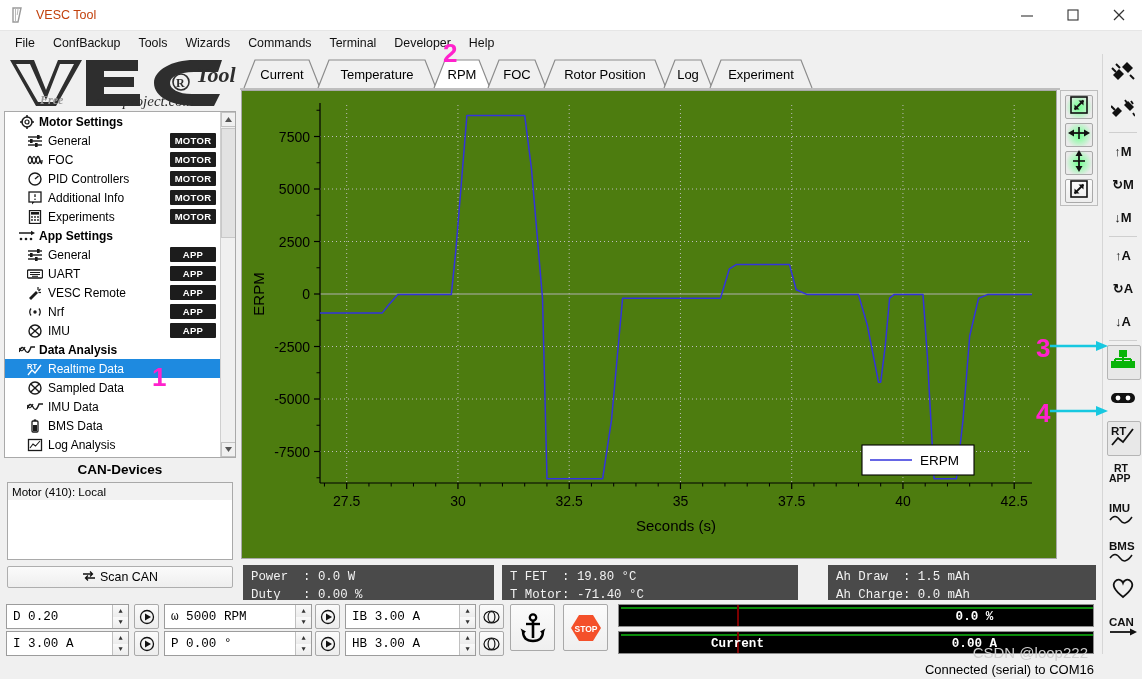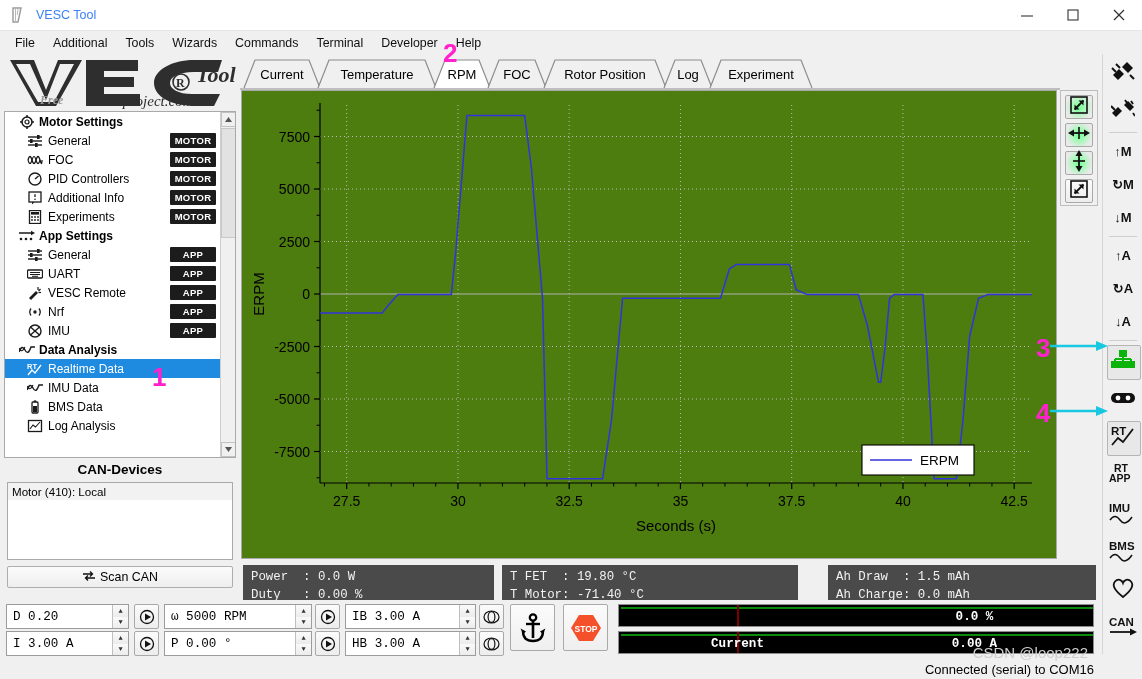--- a/index.html
+++ b/index.html
@@ -6,21 +6,21 @@
   html,body { width:1142px; height:679px; overflow:hidden;
     font-family:"Liberation Sans", sans-serif; background:#f0f0f0; }
   .app { position:relative; width:1142px; height:679px; background:#f0f0f0; }
 
   
   .titlebar { height:31px; background:#ffffff; display:flex; align-items:center;
     border-bottom:1px solid #e6e6e6; }
   .tb-icon { width:18px; height:18px; margin-left:10px; margin-right:8px;
     position:relative; }
   .tb-icon svg { display:block; }
-  .tb-title { font-size:12.5px; color:#3b82f6; }
+  .tb-title { font-size:12.5px; color:#c2410c; }
   .tb-spacer { flex:1; }
   .tb-btn { width:46px; height:31px; display:flex; align-items:center;
     justify-content:center; color:#333; font-size:14px; }
   .tb-btn svg{display:block;}
 
   
   .menubar { height:23px; background:#f0f0f0; display:flex; align-items:center;
     padding-left:6px; }
   .menu-item { font-size:12.4px; color:#101010; padding:2px 9px; }
 
@@ -168,21 +168,21 @@
     <span class="tb-btn">
       <svg width="14" height="14">
           <line x1="2" y1="2" x2="12" y2="12" stroke="#333" stroke-width="1.2"></line>
           <line x1="12" y1="2" x2="2" y2="12" stroke="#333" stroke-width="1.2"></line>
         </svg>
     </span>
   </div>
 
   <div class="menubar" id="menubar">
       <div class="menu-item">File</div>
-      <div class="menu-item">Additional</div>
+      <div class="menu-item">ConfBackup</div>
       <div class="menu-item">Tools</div>
       <div class="menu-item">Wizards</div>
       <div class="menu-item">Commands</div>
       <div class="menu-item">Terminal</div>
       <div class="menu-item">Developer</div>
       <div class="menu-item">Help</div>
     </div>
 
   <div class="body">
 
@@ -365,20 +365,30 @@
               <span>Data Analysis</span>
             </div>
             <div class="row sel">
               <span class="ri">
                 <svg width="16" height="14" viewBox="0 0 16 14">
                   <text x="0" y="6.5" font-size="7.5" font-weight="bold" fill="#ffffff" font-family="Liberation Sans, sans-serif">RT</text>
                   <path d="M1 13 L5 8 L8 11 L14 3" fill="none" stroke="#ffffff" stroke-width="1.3"></path>
                 </svg>
               </span>
               <span class="lbl">Realtime Data</span>
+            </div>
+            <div class="row">
+              <span class="ri">
+                <svg width="16" height="14" viewBox="0 0 16 14">
+                  <circle cx="8" cy="7" r="6" fill="none" stroke="#1a1a1a" stroke-width="1.4"></circle>
+                  <line x1="3.8" y1="3" x2="12.2" y2="11" stroke="#1a1a1a" stroke-width="1.4"></line>
+                  <line x1="12.2" y1="3" x2="3.8" y2="11" stroke="#1a1a1a" stroke-width="1.4"></line>
+                </svg>
+              </span>
+              <span class="lbl">Sampled Data</span>
             </div>
             <div class="row">
               <span class="ri">
                 <svg width="16" height="14" viewBox="0 0 16 14">
                   <path d="M0 9 Q3 1 6 7 Q9 13 12 4 L16 4" fill="none" stroke="#1a1a1a" stroke-width="1.4"></path>
                   <path d="M0 5 Q3 11 6 4" fill="none" stroke="#1a1a1a" stroke-width="1.1"></path>
                 </svg>
               </span>
               <span class="lbl">IMU Data</span>
             </div>

